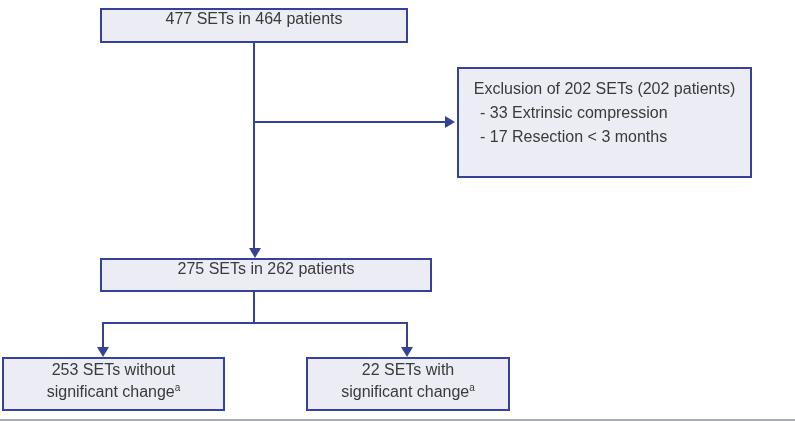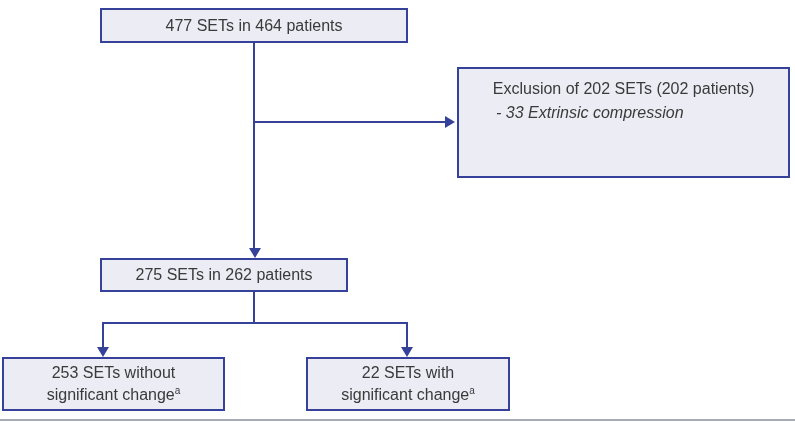--- a/index.html
+++ b/index.html
@@ -24,31 +24,30 @@
     font-size: 16px;
   }
   .box {
     position: absolute;
     background: var(--box-fill);
     border: 2px solid var(--line-color);
     color: var(--text-color);
   }
   .box.center-label {
     display: flex;
-    align-items: center;
     justify-content: center;
     text-align: center;
   }
   .box-top    { left: 100px; top: 8px;   width: 308px; height: 35px; }
-  .box-excl   { left: 457px; top: 67px;  width: 333px; height: 111px; padding-top: 8px; }
-  .box-mid    { left: 100px; top: 258px; width: 248px; height: 34px; }
+  .box-excl   { left: 457px; top: 67px;  width: 295px; height: 111px; padding-top: 8px; }
+  .box-mid    { left: 100px; top: 258px; width: 332px; height: 34px; }
   .box-bleft  { left: 2px;   top: 357px; width: 223px; height: 54px; line-height: 22px; }
   .box-bright { left: 306px; top: 357px; width: 204px; height: 54px; line-height: 22px; }
   .ex-heading { text-align: center; line-height: 24px; }
-  .ex-item    { padding-left: 37px; line-height: 24px; font-style: italic; }
+  .ex-item    { padding-left: 21px; line-height: 24px; }
   sup { font-size: 10px; line-height: 0; }
   .line {
     position: absolute;
     background: var(--line-color);
   }
   .arrow {
     position: absolute;
     width: 0; height: 0;
   }
   .arrow.down {
@@ -88,20 +87,21 @@
   <div class="line" style="left:406px; top:322px; width:2px;  height:26px;"></div>
   <div class="arrow down" style="left:401px; top:347px;"></div>
 
   <div class="box box-top center-label">
     <span>477 SETs in 464 patients</span>
   </div>
 
   <div class="box box-excl">
     <div class="ex-heading">Exclusion of 202 SETs (202 patients)</div>
     <div class="ex-item">- 33 Extrinsic compression</div>
+    <div class="ex-item">- 17 Resection &lt; 3 months</div>
   </div>
 
   <div class="box box-mid center-label">
     <span>275 SETs in 262 patients</span>
   </div>
 
   <div class="box box-bleft center-label">
     <div>
       <div>253 SETs without</div>
       <div><span>significant change</span><sup>a</sup></div>

